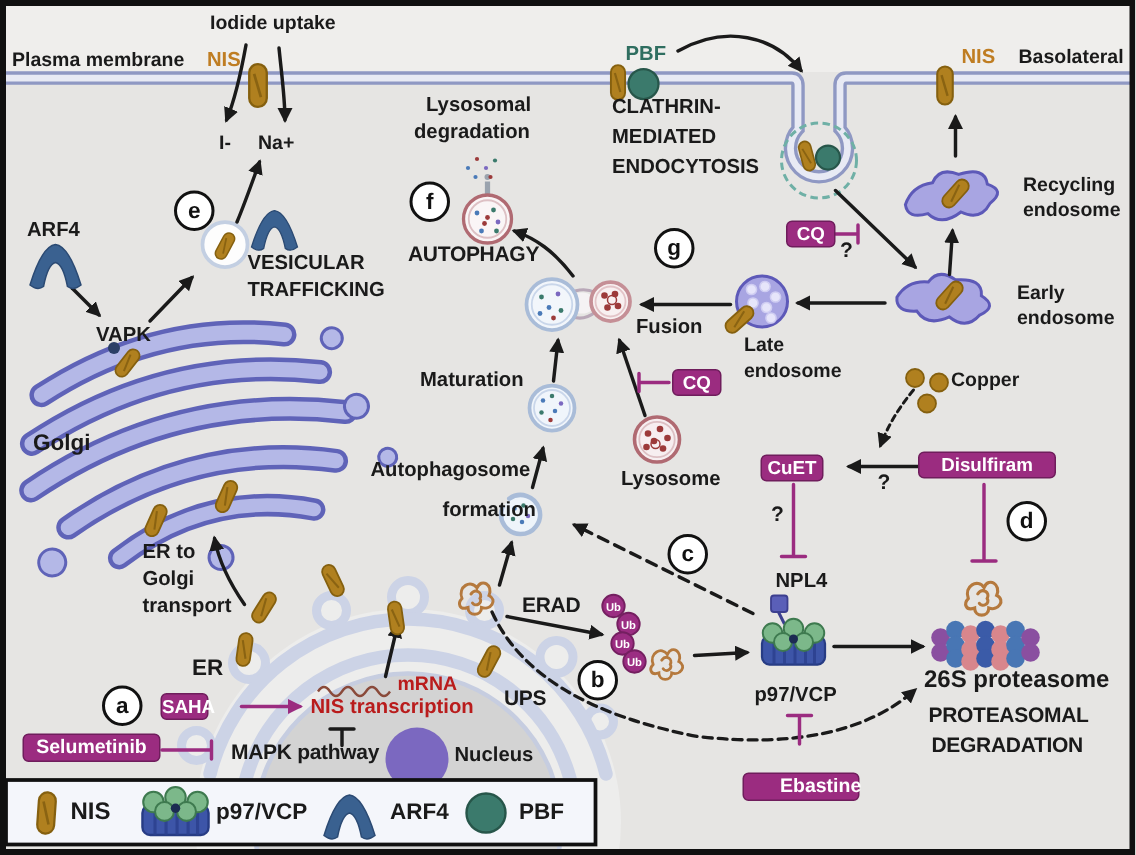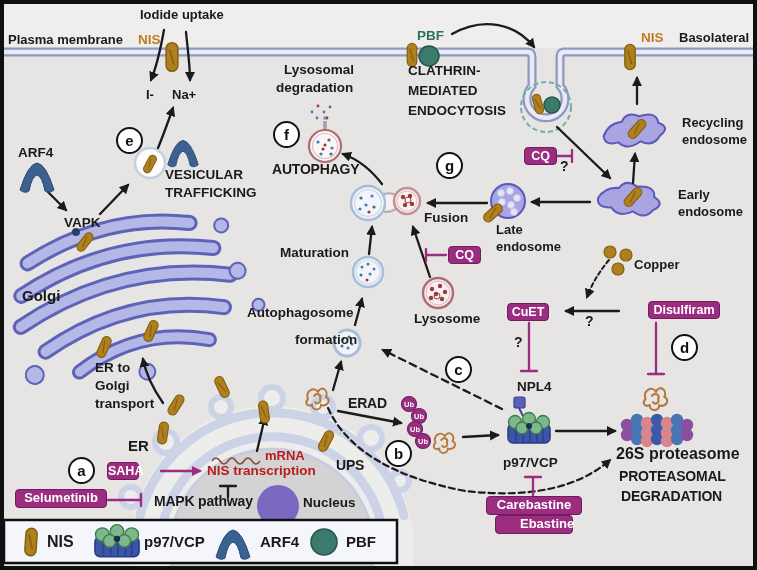--- a/index.html
+++ b/index.html
@@ -353,31 +353,30 @@
 <div class="lbl big" style="left:284px;top:63px;">Lysosomal</div>
 <div class="lbl big" style="left:276px;top:81px;">degradation</div>
 <div class="lbl sec" style="left:272px;top:162px;">AUTOPHAGY</div>
 <div class="lbl big" style="left:424px;top:211px;">Fusion</div>
 <div class="lbl big" style="left:280px;top:246px;">Maturation</div>
 <div class="pill" style="left:448px;top:246px;width:33px;">CQ</div>
 <div class="lbl big" style="left:414px;top:312px;">Lysosome</div>
 <div class="lbl big" style="left:247px;top:306px;">Autophagosome</div>
 <div class="lbl big" style="left:247px;top:333px;margin-left:48px;">formation</div>
 
-<div class="lbl" style="left:634px;top:258px;text-align:right;">Copper</div>
+<div class="lbl" style="left:634px;top:246px;text-align:right;">Copper</div>
 <div class="pill" style="left:507px;top:303px;width:42px;">CuET</div>
-<div class="pill" style="left:648px;top:301px;width:72px;">Disulfiram</div>
+<div class="pill" style="left:612px;top:301px;width:92px;">Disulfiram</div>
 <div class="q" style="left:585px;top:313px;">?</div>
 <div class="q" style="left:514px;top:334px;">?</div>
 <div class="lbl big" style="left:517px;top:380px;">NPL4</div>
 <div class="lbl big" style="left:503px;top:456px;">p97/VCP</div>
 <div class="lbl" style="left:616px;top:445px;font-size:16px;">26S proteasome</div>
 <div class="lbl sec" style="left:619px;top:469px;">PROTEASOMAL</div>
 <div class="lbl sec" style="left:621px;top:489px;">DEGRADATION</div>
-<div class="pill" style="left:486px;top:496px;width:96px;font-size:13px;">Carebastine</div>
 <div class="pill" style="left:495px;top:515px;width:78px;font-size:13px;padding-left:24px;">Ebastine</div>
 <div class="lbl sec" style="left:348px;top:396px;">ERAD</div>
 <div class="lbl sec" style="left:336px;top:458px;">UPS</div>
 
 <div class="lbl big" style="left:18px;top:146px;">ARF4</div>
 <div class="lbl big" style="left:64px;top:216px;">VAPK</div>
 <div class="lbl big" style="left:165px;top:168px;">VESICULAR</div>
 <div class="lbl big" style="left:165px;top:186px;">TRAFFICKING</div>
 <div class="lbl" style="left:22px;top:288px;font-size:15px;">Golgi</div>
 <div class="lbl big" style="left:95px;top:361px;">ER to</div>

